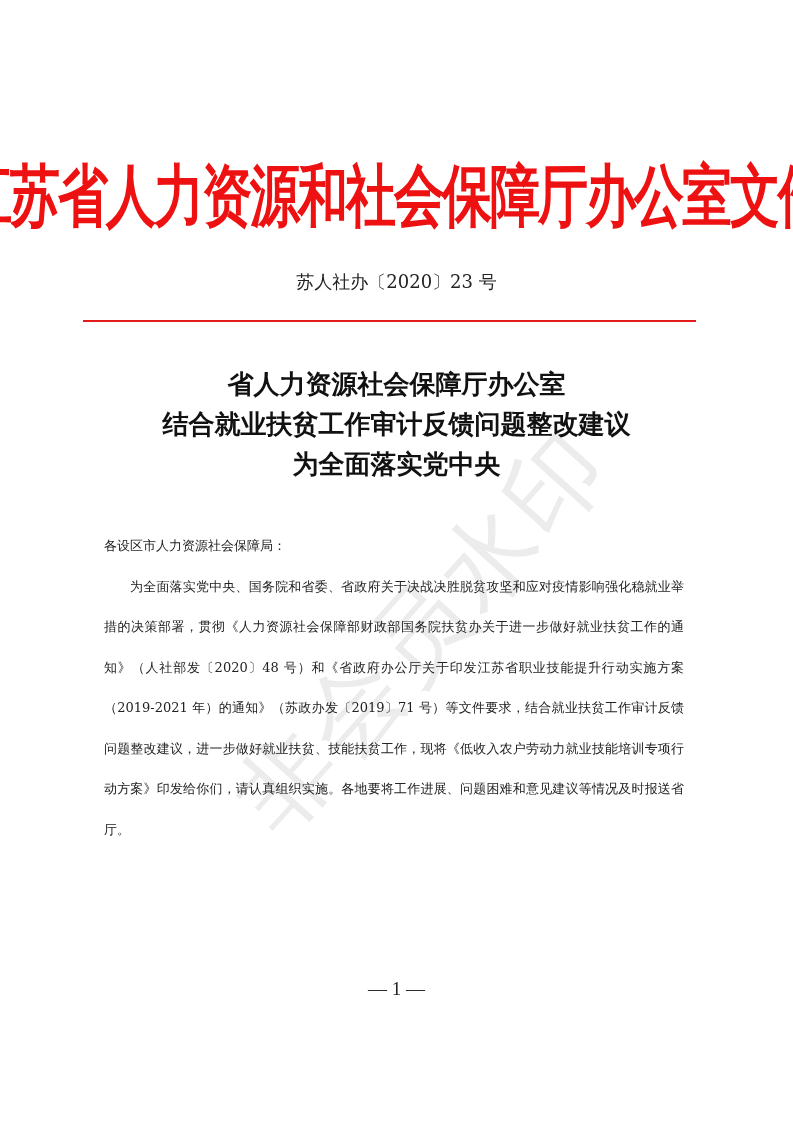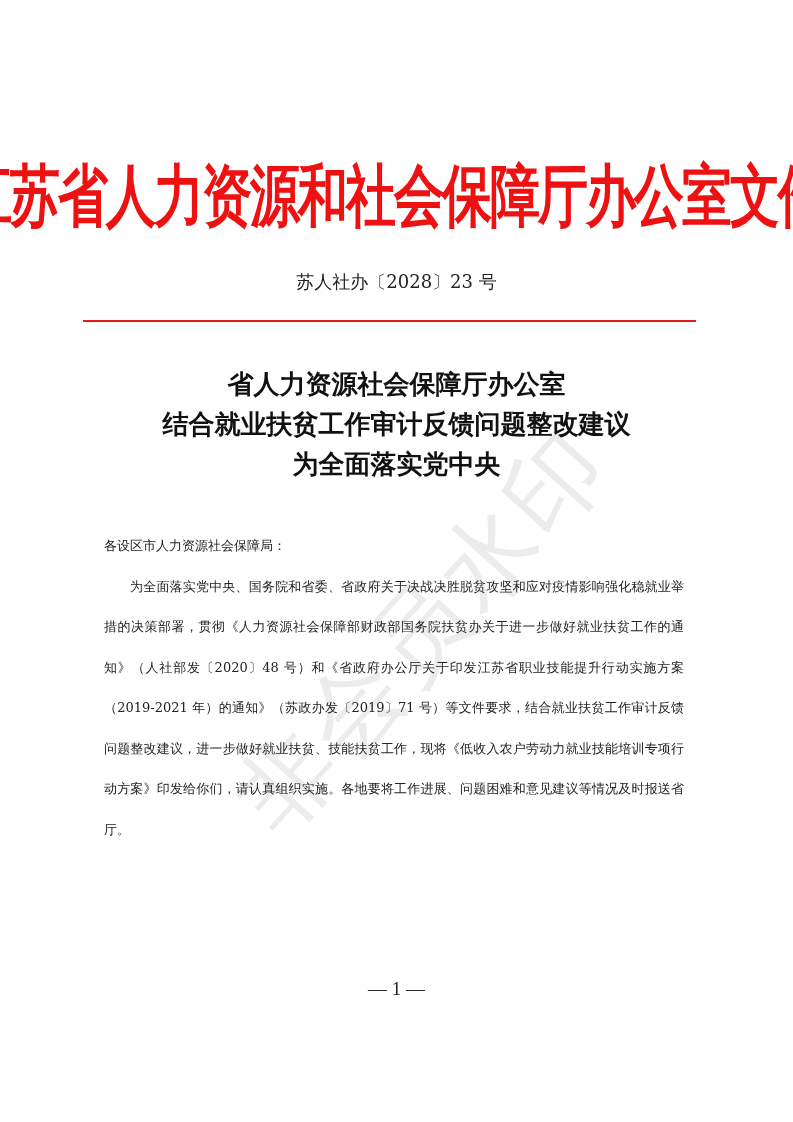--- a/index.html
+++ b/index.html
@@ -47,21 +47,21 @@
   </style>
 </head>
 <body>
 
 <div class="page">
 
   <div class="watermark">非会员水印</div>
 
   <div class="red-head">江苏省人力资源和社会保障厅办公室文件</div>
 
-  <div class="doc-number">苏人社办〔2028〕23 号</div>
+  <div class="doc-number">苏人社办〔2020〕23 号</div>
 
   <div class="red-rule"></div>
 
   <div class="title">
     <div>省人力资源社会保障厅办公室</div>
     <div>结合就业扶贫工作审计反馈问题整改建议</div>
     <div>为全面落实党中央</div>
   </div>
 
   <div class="body-text">

